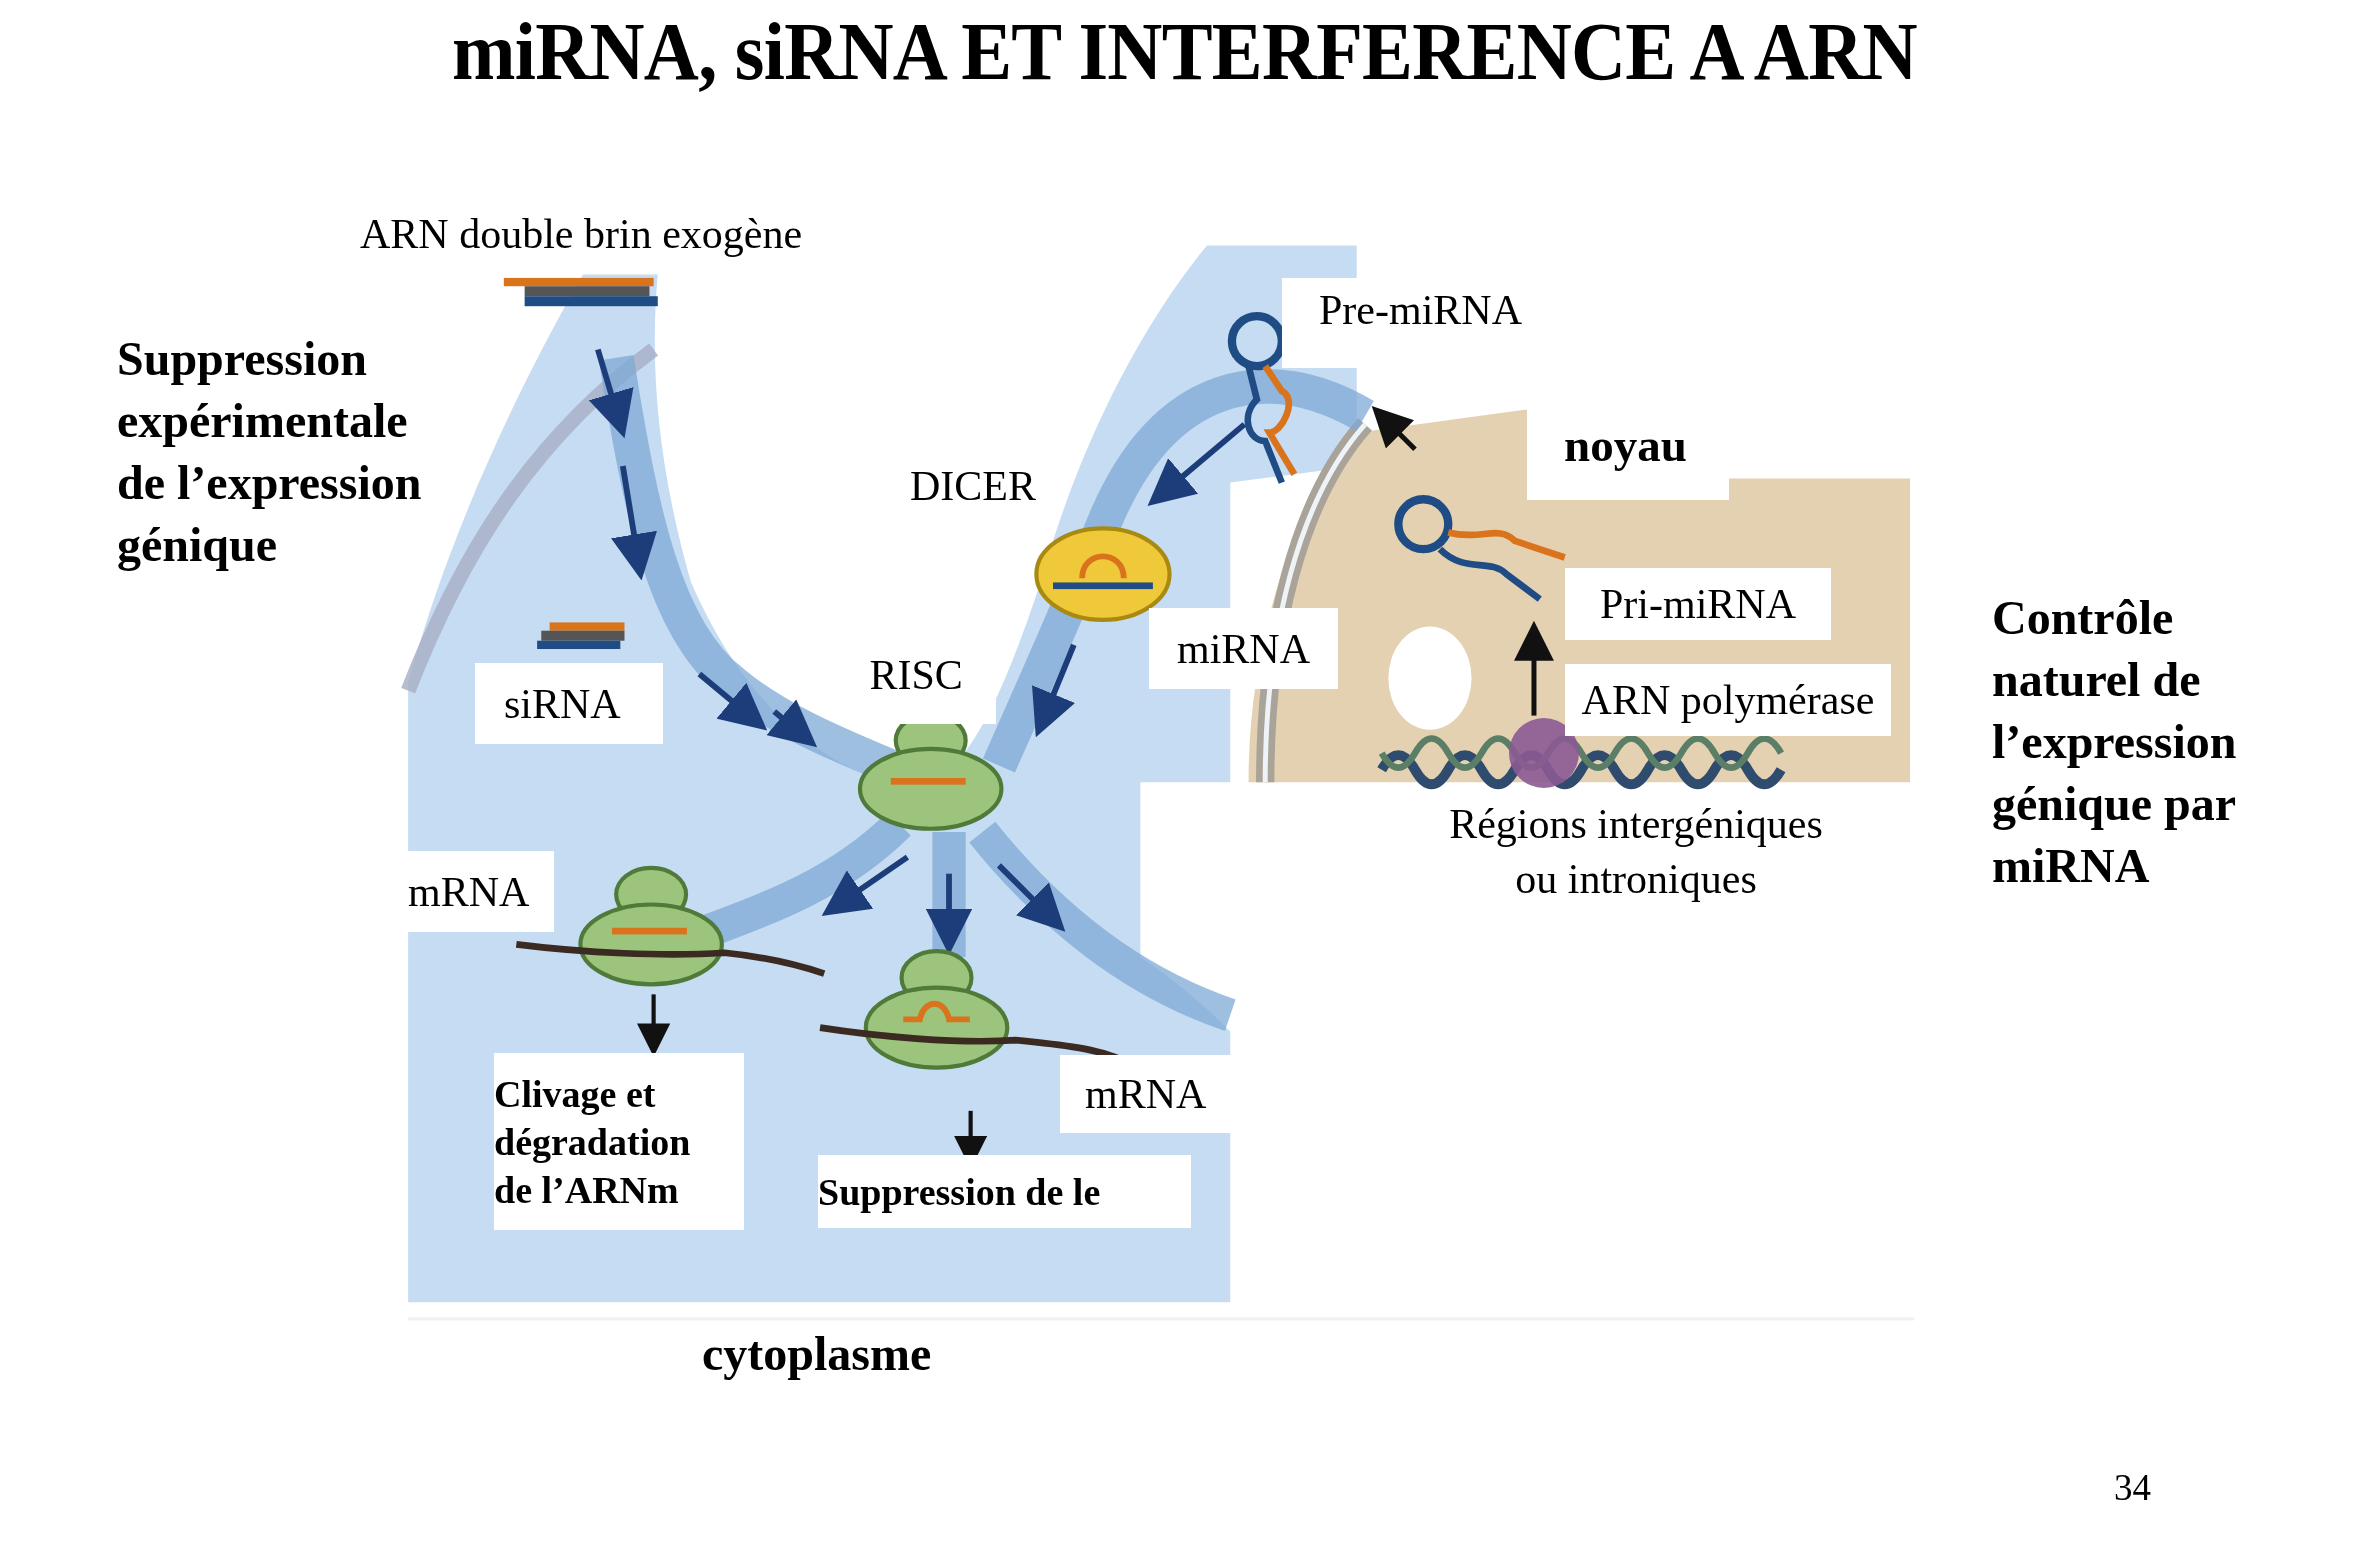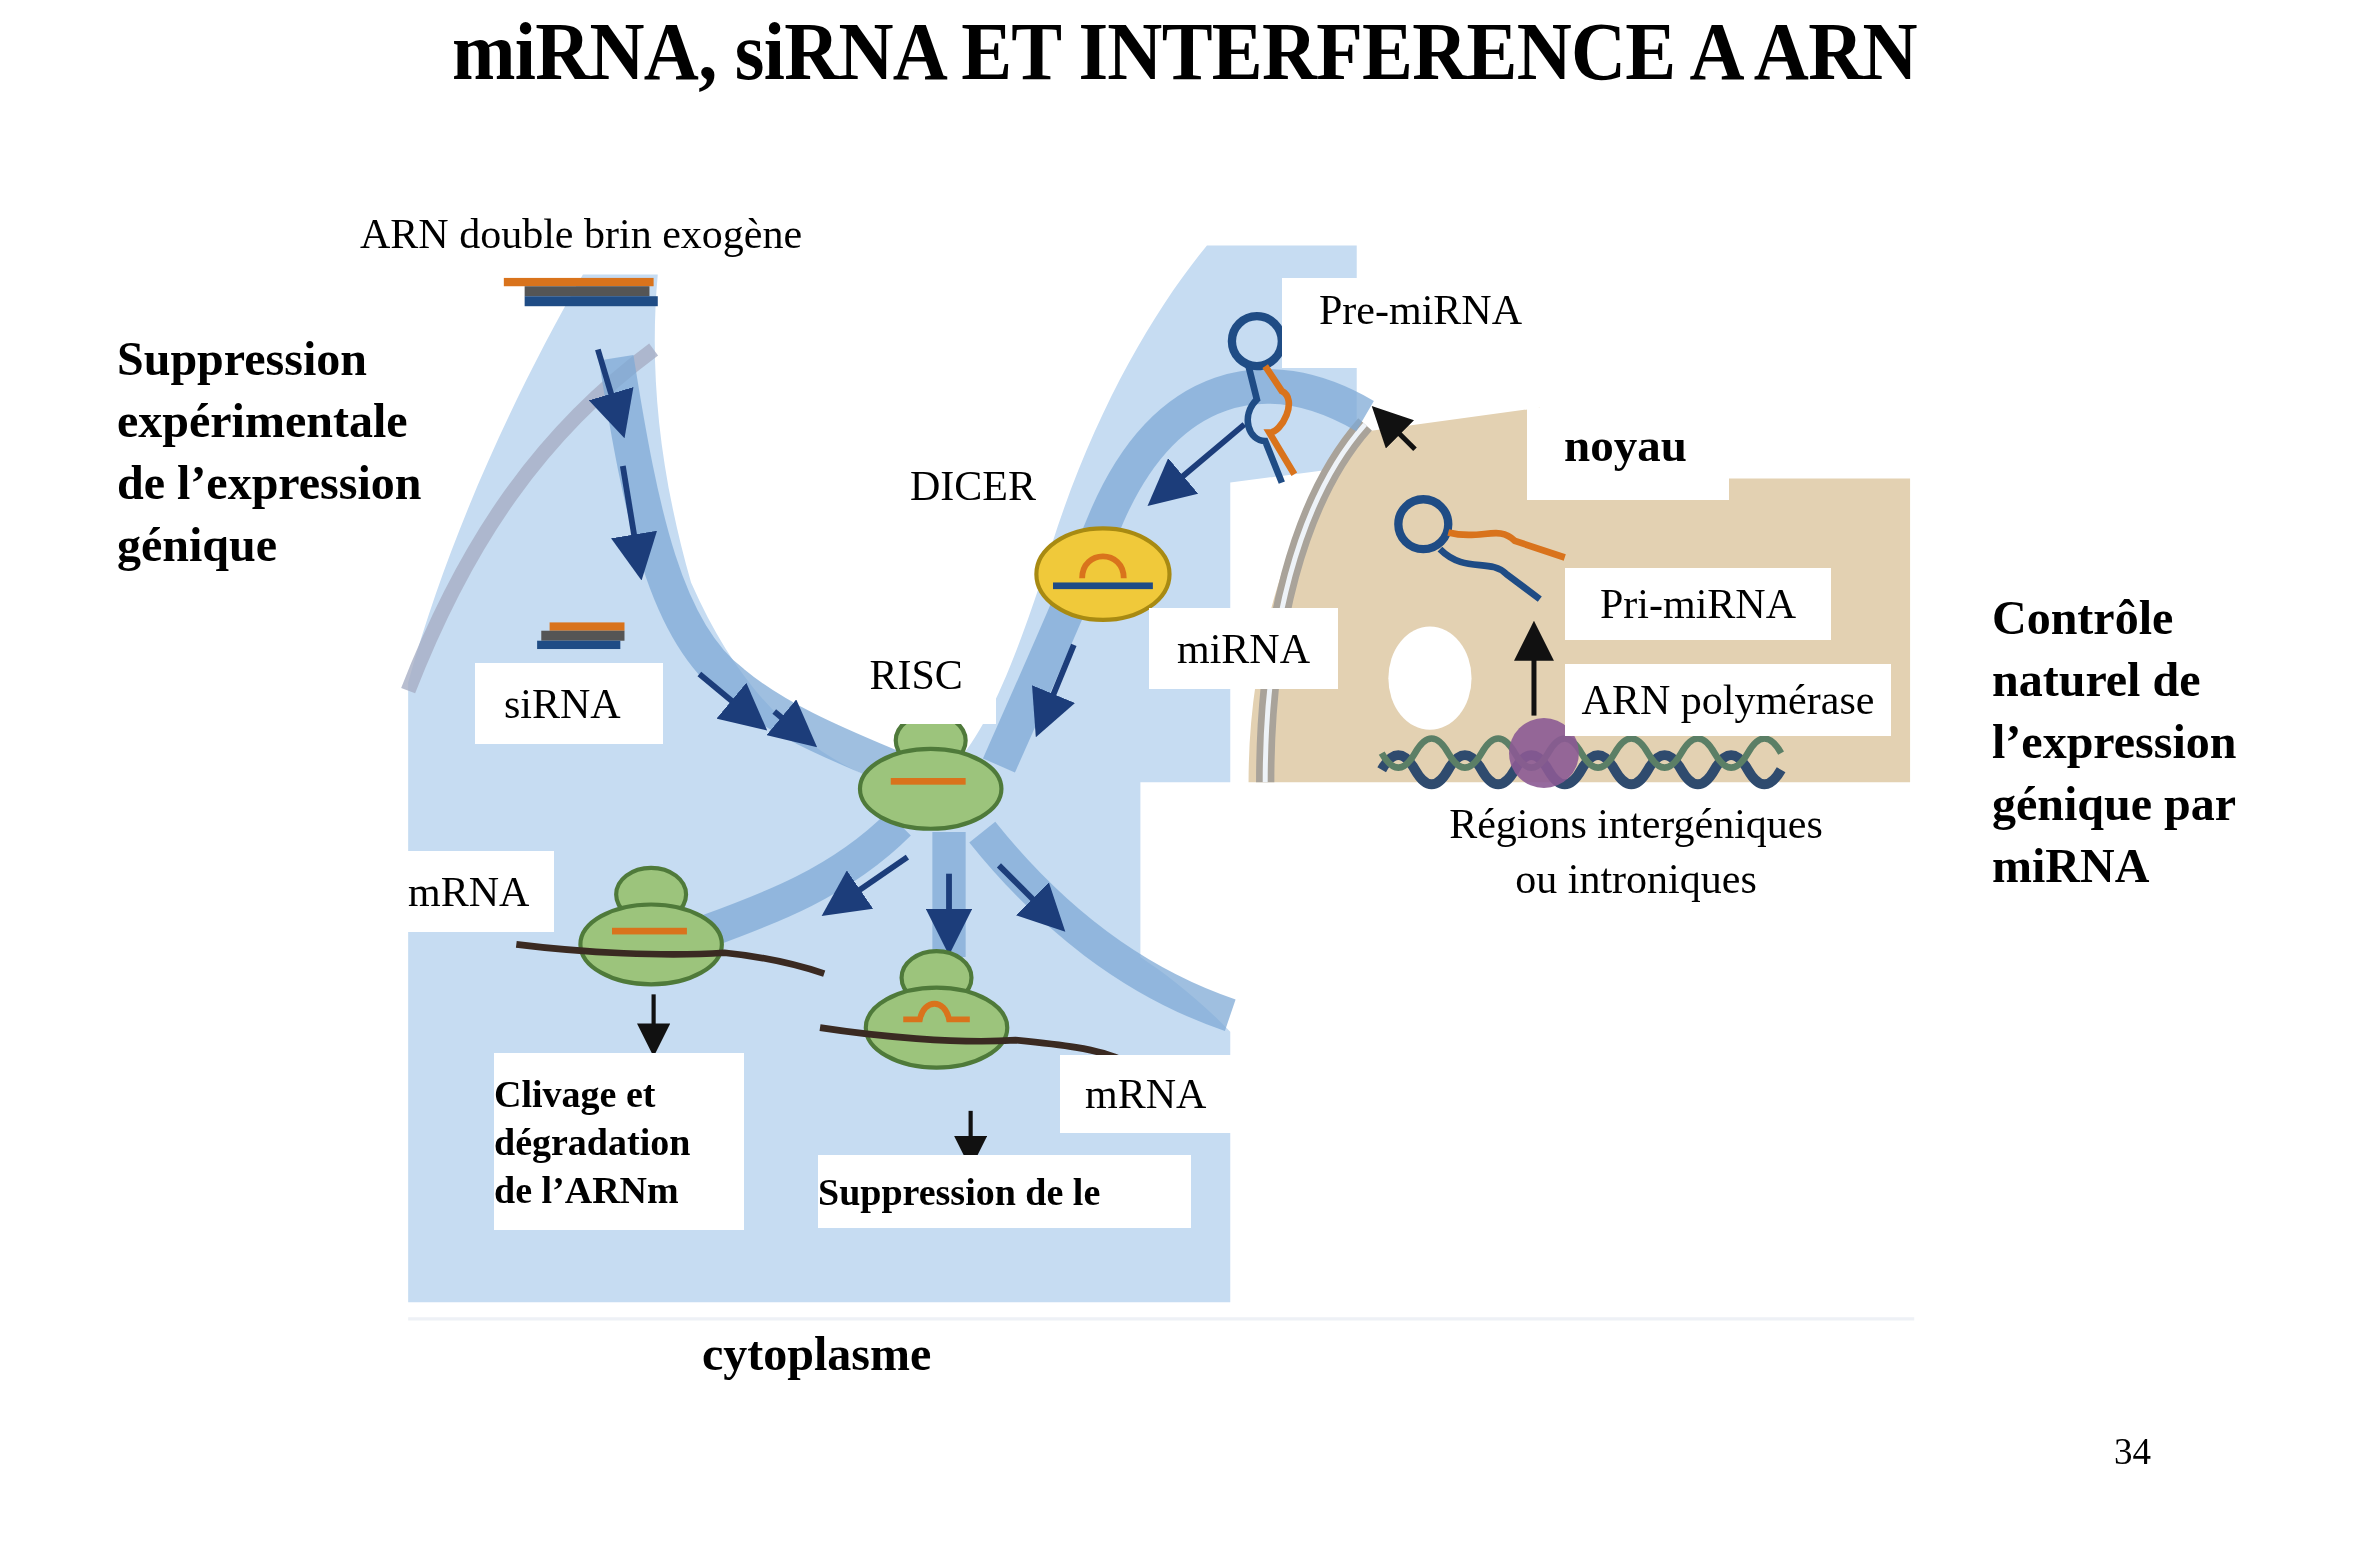--- a/index.html
+++ b/index.html
@@ -6,21 +6,21 @@
   body { width: 2354px; height: 1566px; position: relative; overflow: hidden;
          font-family: "Liberation Serif", "DejaVu Serif", serif; color: #000; }
   .abs { position: absolute; }
   .title { left: 0; top: 6.7px; width: 2547px; text-align: center; font-weight: bold;
            font-size: 82px; letter-spacing: -0.8px; line-height: 1.1; transform: scaleX(0.93); transform-origin: left top; }
   .bold-side { font-weight: bold; font-size: 48px; line-height: 62px; }
   .lbl { font-size: 42px; line-height: 1.15; white-space: nowrap; }
   .box { background: #fff; }
   .boxtxt { font-weight: bold; font-size: 38px; line-height: 48px; text-align: left; }
   svg.diagram { position: absolute; left: 0; top: 0; }
-  .pagenum { font-size: 37px; }
+  .pagenum { font-size: 37px; margin-top: 36px; }
 </style>
 </head>
 <body>
 
 <div class="abs title">miRNA, siRNA ET INTERFERENCE A ARN</div>
 
 <svg class="diagram" width="2354" height="1566" viewBox="0 0 2828 1882">
   <defs>
     <marker id="ah" markerWidth="8" markerHeight="8" refX="4" refY="4" orient="auto">
       <path d="M0,0 L8,4 L0,8 Z" fill="#1c3d7a"></path>

